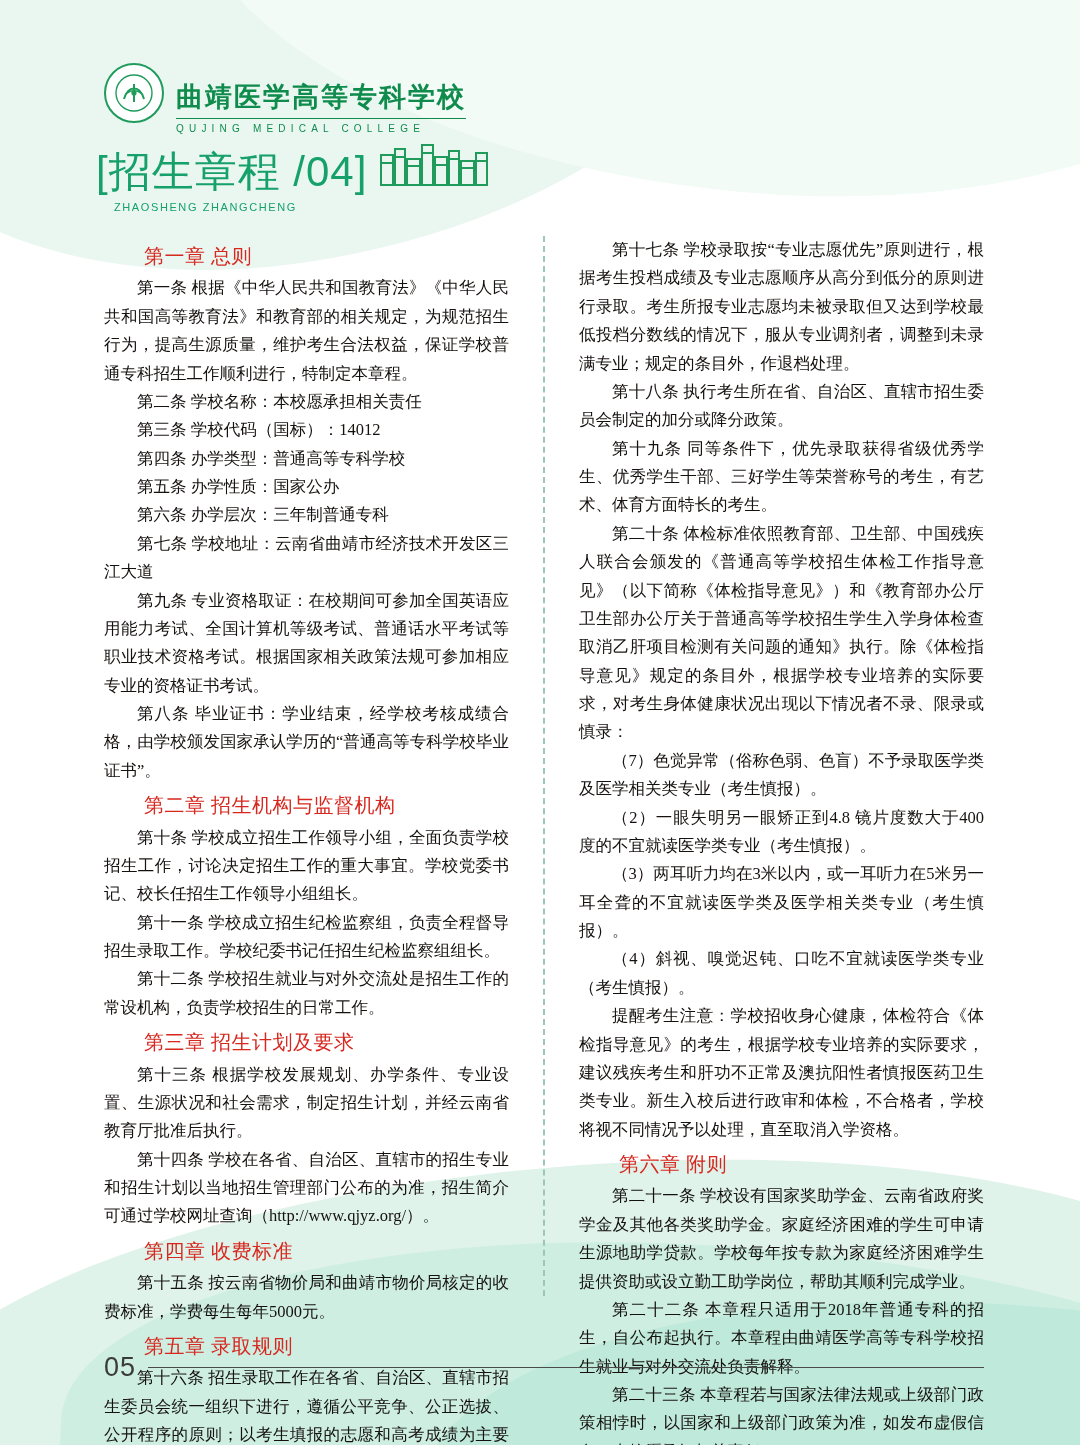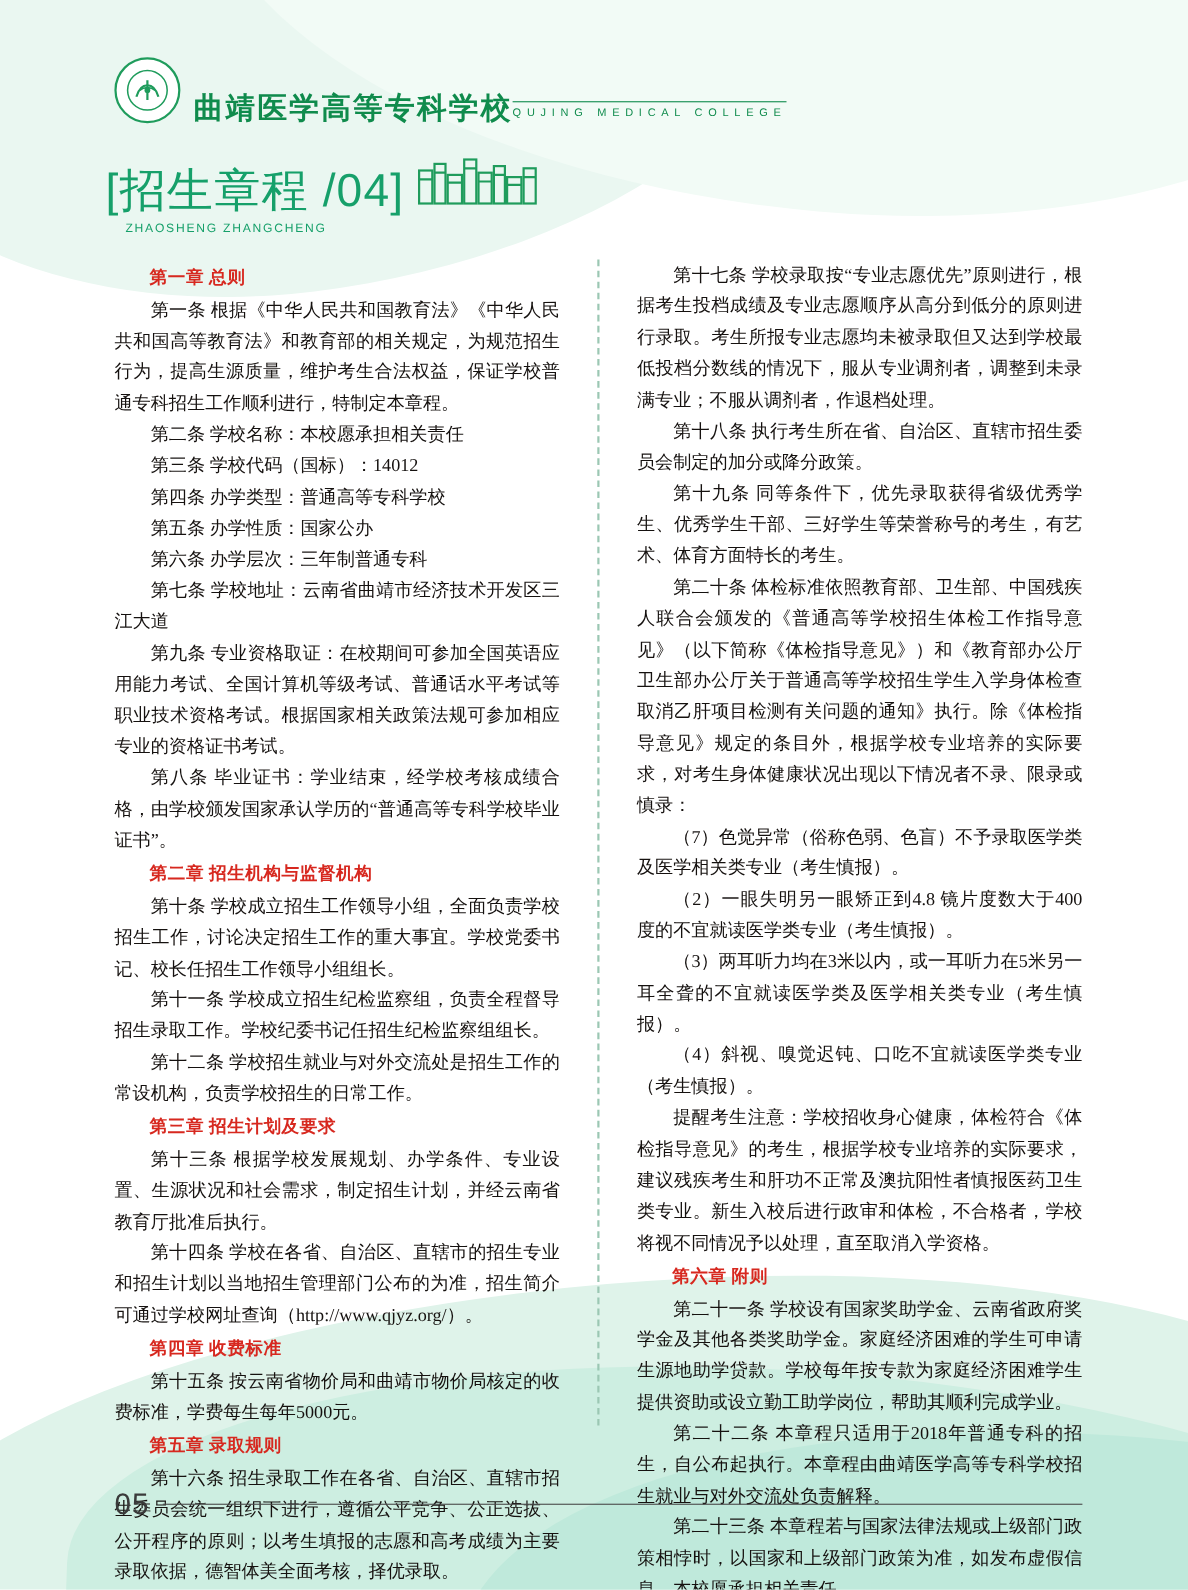--- a/index.html
+++ b/index.html
@@ -89,21 +89,21 @@
     border: 2.5px solid #1f9c5c;
     display: flex;
     align-items: center;
     justify-content: center;
     background: #ffffff;
     flex: none;
   }
   .logo-mark svg { display: block; }
   .logo-text-block {
     display: flex;
-    flex-direction: row;
+    flex-direction: column;
     justify-content: center;
     line-height: 1;
     margin-top: 32px;
   }
   .logo-cn {
     font-size: 27px;
     font-weight: bold;
     color: #0f8b4c;
     letter-spacing: 2px;
     font-family: "Liberation Serif", serif;
@@ -164,22 +164,22 @@
     color: #15110f;
     text-align: justify;
   }
   .divider {
     width: 0;
     border-left: 2px dashed #9bc7b3;
     height: 100%;
   }
   .chapter {
     color: #d7281f;
-    font-weight: bold;
-    font-size: 16px;
+    font-weight: normal;
+    font-size: 20px;
     margin: 3px 0 1px 0;
     text-indent: 2em;
     letter-spacing: 0.5px;
     font-family: "Liberation Serif", serif;
   }
   .para {
     text-indent: 2em;
     margin: 0;
   }
 
@@ -274,21 +274,21 @@
       <div class="chapter">第三章  招生计划及要求</div>
       <div class="para">第十三条 根据学校发展规划、办学条件、专业设置、生源状况和社会需求，制定招生计划，并经云南省教育厅批准后执行。</div>
       <div class="para">第十四条 学校在各省、自治区、直辖市的招生专业和招生计划以当地招生管理部门公布的为准，招生简介可通过学校网址查询（http://www.qjyz.org/）。</div>
       <div class="chapter">第四章  收费标准</div>
       <div class="para">第十五条 按云南省物价局和曲靖市物价局核定的收费标准，学费每生每年5000元。</div>
       <div class="chapter">第五章  录取规则</div>
       <div class="para">第十六条 招生录取工作在各省、自治区、直辖市招生委员会统一组织下进行，遵循公平竞争、公正选拔、公开程序的原则；以考生填报的志愿和高考成绩为主要录取依据，德智体美全面考核，择优录取。</div>
     </div>
   <div class="divider"></div>
   <div class="col" id="col-right">
-      <div class="para">第十七条 学校录取按“专业志愿优先”原则进行，根据考生投档成绩及专业志愿顺序从高分到低分的原则进行录取。考生所报专业志愿均未被录取但又达到学校最低投档分数线的情况下，服从专业调剂者，调整到未录满专业；不服从调剂者，作退档处理。</div>
+      <div class="para">第十七条 学校录取按“专业志愿优先”原则进行，根据考生投档成绩及专业志愿顺序从高分到低分的原则进行录取。考生所报专业志愿均未被录取但又达到学校最低投档分数线的情况下，服从专业调剂者，调整到未录满专业；规定的条目外，作退档处理。</div>
       <div class="para">第十八条 执行考生所在省、自治区、直辖市招生委员会制定的加分或降分政策。</div>
       <div class="para">第十九条 同等条件下，优先录取获得省级优秀学生、优秀学生干部、三好学生等荣誉称号的考生，有艺术、体育方面特长的考生。</div>
       <div class="para">第二十条 体检标准依照教育部、卫生部、中国残疾人联合会颁发的《普通高等学校招生体检工作指导意见》（以下简称《体检指导意见》）和《教育部办公厅卫生部办公厅关于普通高等学校招生学生入学身体检查取消乙肝项目检测有关问题的通知》执行。除《体检指导意见》规定的条目外，根据学校专业培养的实际要求，对考生身体健康状况出现以下情况者不录、限录或慎录：</div>
       <div class="para">（7）色觉异常（俗称色弱、色盲）不予录取医学类及医学相关类专业（考生慎报）。</div>
       <div class="para">（2）一眼失明另一眼矫正到4.8 镜片度数大于400 度的不宜就读医学类专业（考生慎报）。</div>
       <div class="para">（3）两耳听力均在3米以内，或一耳听力在5米另一耳全聋的不宜就读医学类及医学相关类专业（考生慎报）。</div>
       <div class="para">（4）斜视、嗅觉迟钝、口吃不宜就读医学类专业（考生慎报）。</div>
       <div class="para">提醒考生注意：学校招收身心健康，体检符合《体检指导意见》的考生，根据学校专业培养的实际要求，建议残疾考生和肝功不正常及澳抗阳性者慎报医药卫生类专业。新生入校后进行政审和体检，不合格者，学校将视不同情况予以处理，直至取消入学资格。</div>
       <div class="chapter">第六章  附则</div>
       <div class="para">第二十一条 学校设有国家奖助学金、云南省政府奖学金及其他各类奖助学金。家庭经济困难的学生可申请生源地助学贷款。学校每年按专款为家庭经济困难学生提供资助或设立勤工助学岗位，帮助其顺利完成学业。</div>

